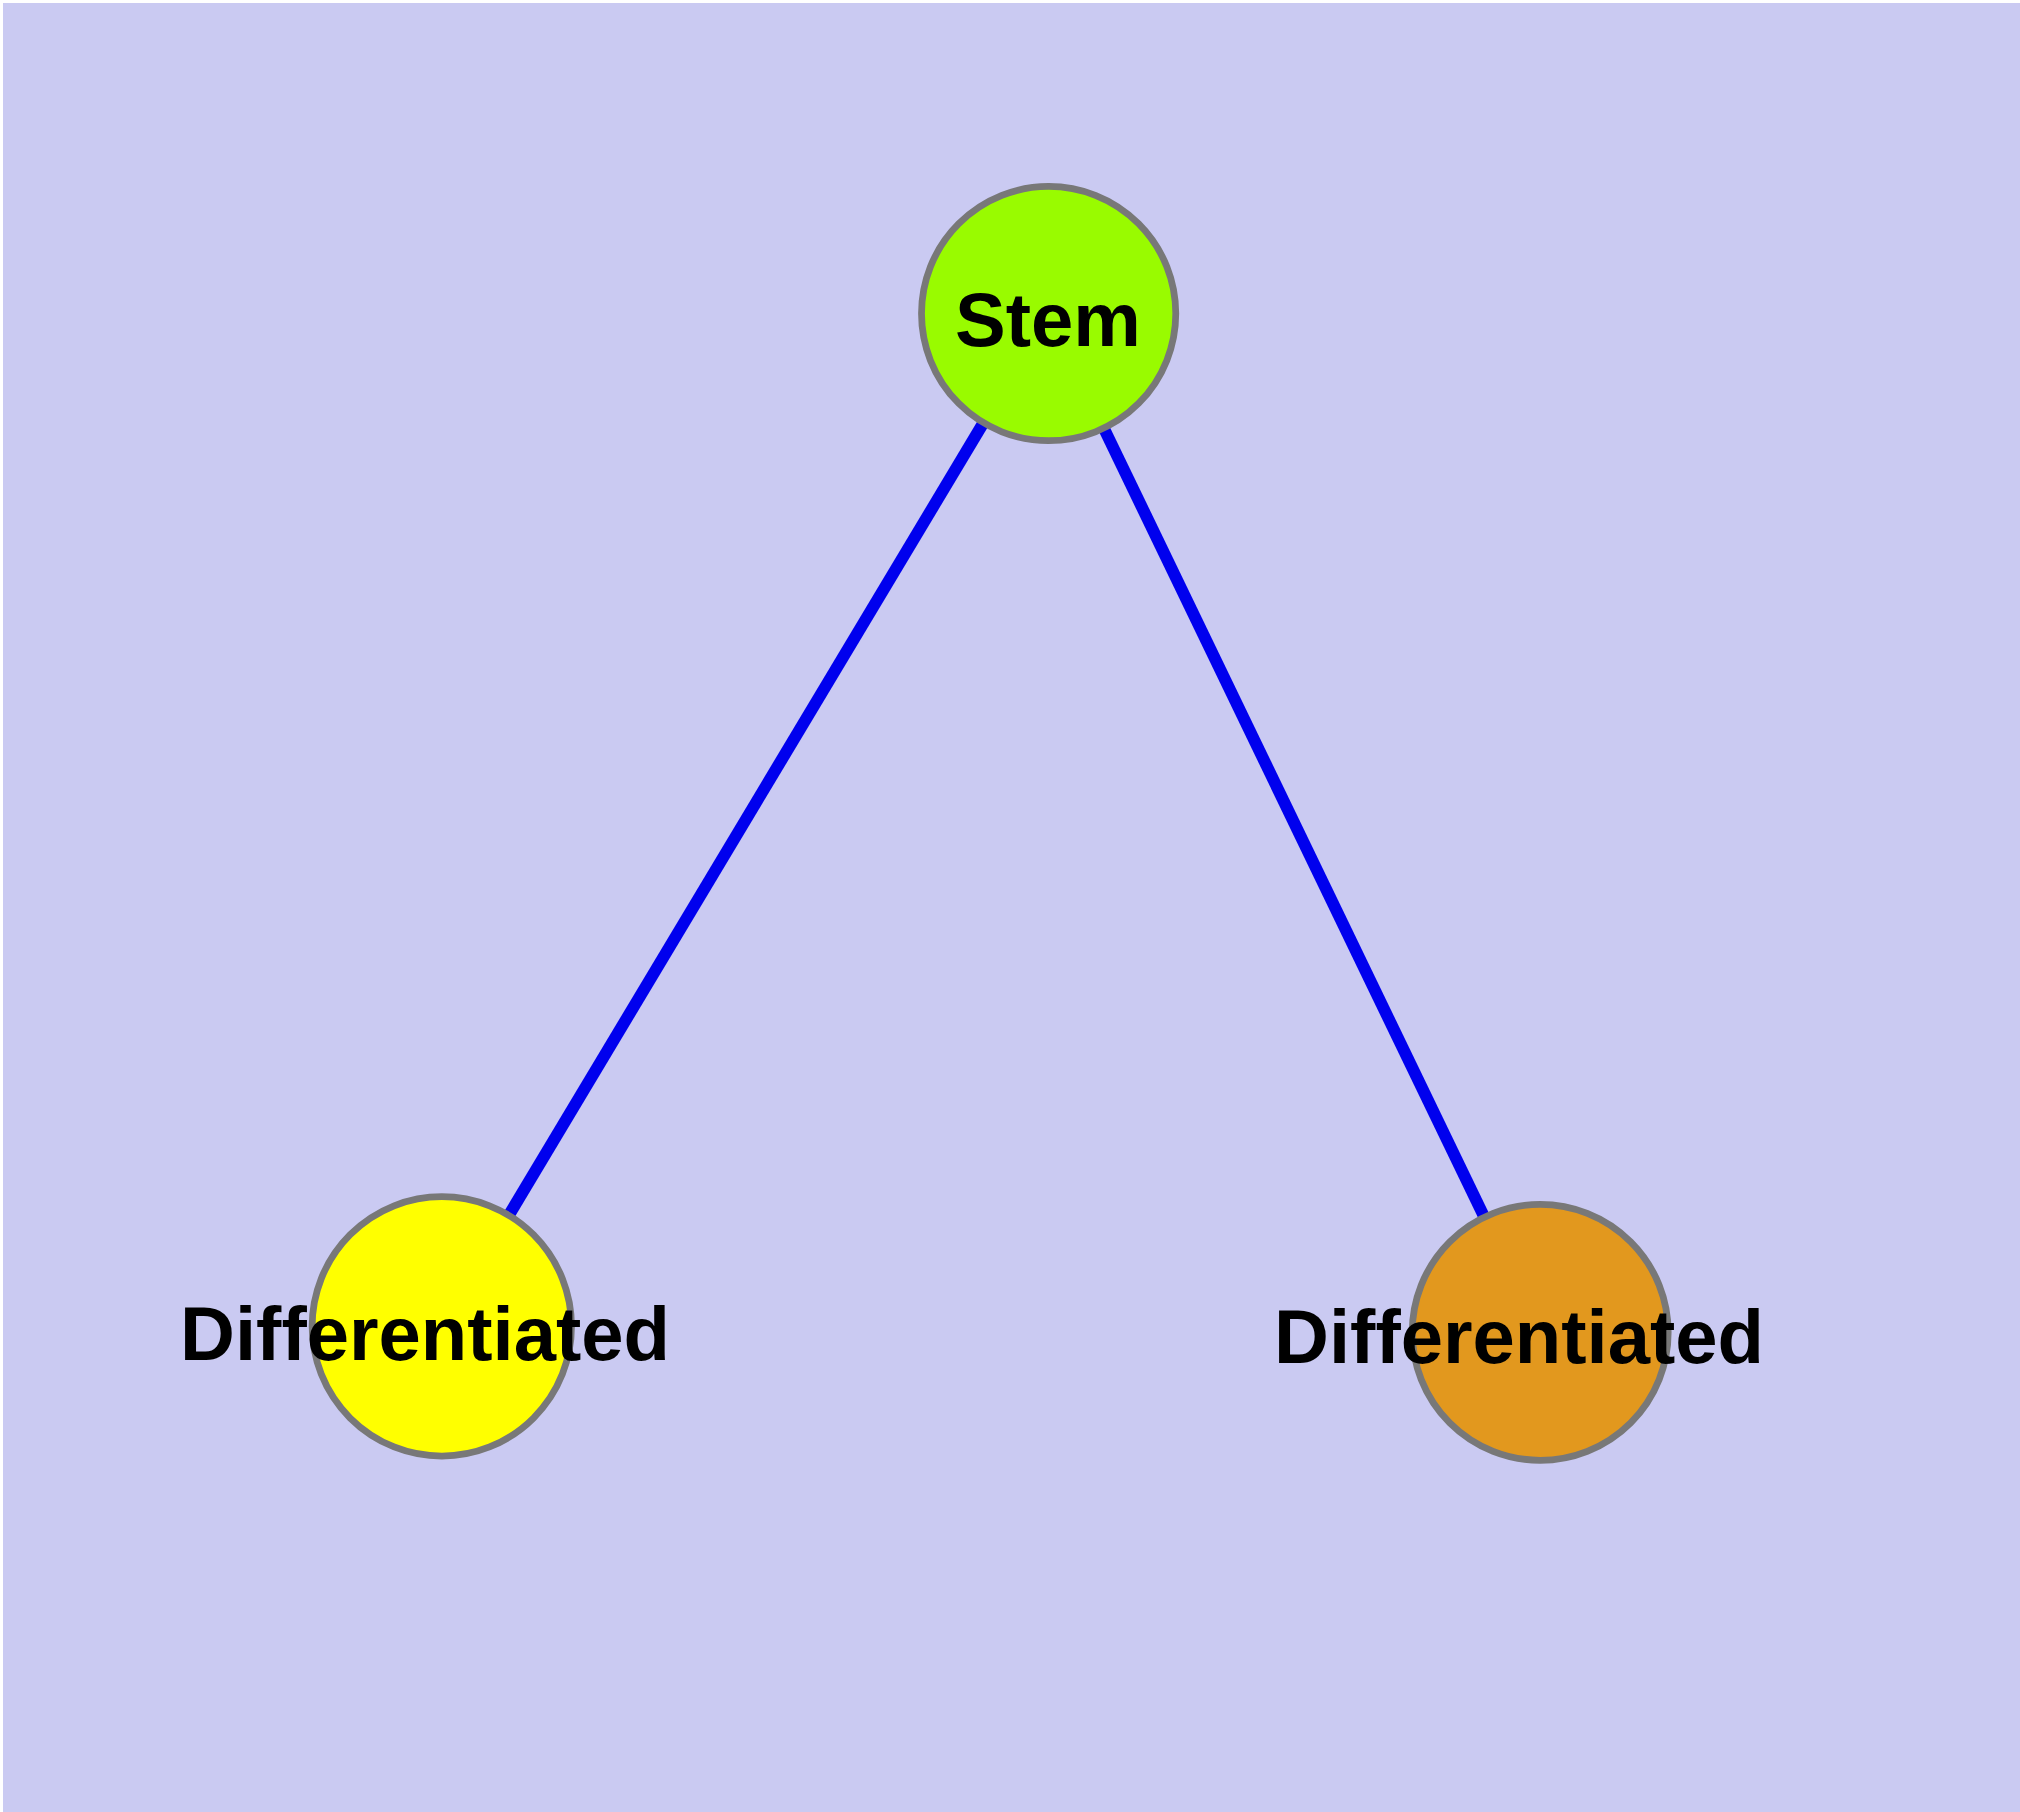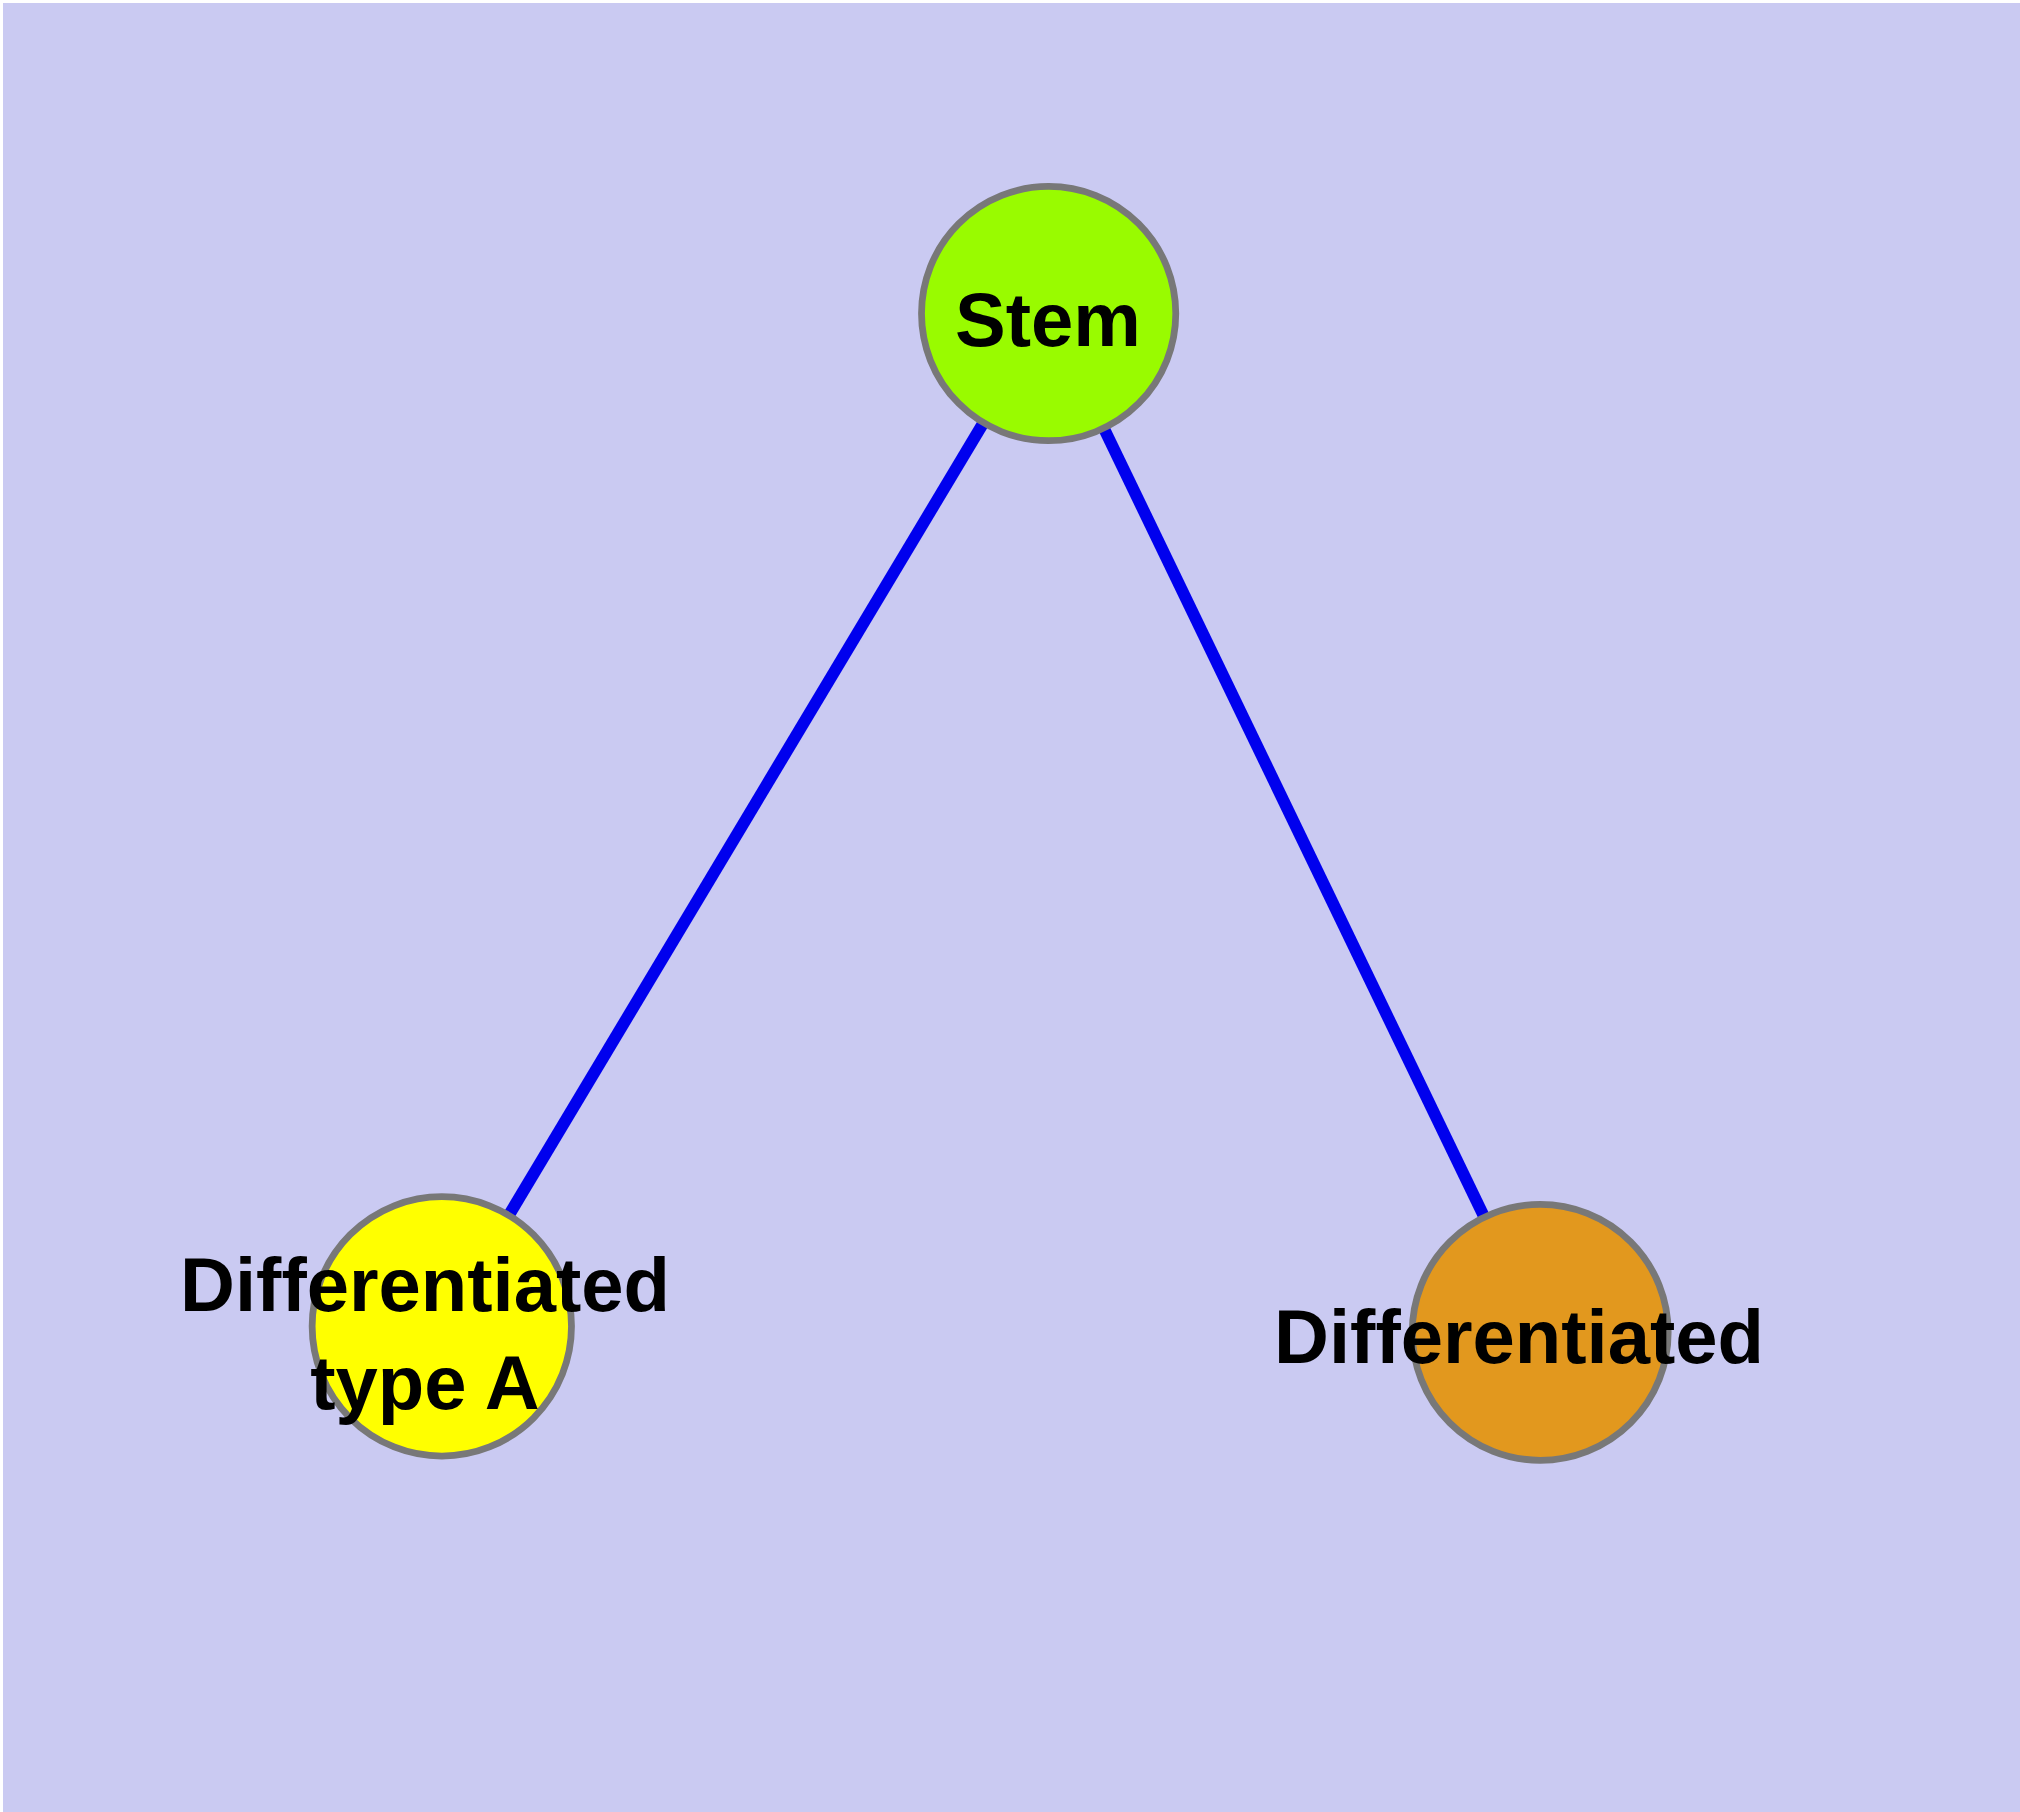--- a/index.html
+++ b/index.html
@@ -56,21 +56,20 @@
 
     <circle cx="1237" cy="370" r="150" stroke-width="8" fill="#99FB00" stroke="#787878"></circle>
     <circle cx="521" cy="1565" r="153" stroke-width="8" fill="#FFFF00" stroke="#787878"></circle>
     <circle cx="1817" cy="1572" r="151" stroke-width="8" fill="#E2981E" stroke="#787878"></circle>
   </svg>
 
   <div class="node-label" style="left: 1048px; top: 320px; color: rgb(0, 0, 0);">Stem</div>
 
   <div class="node-label" style="left: 425px; top: 1334px; color: rgb(0, 0, 0);">
     <div>Differentiated</div>
-    <div>type A</div>
   </div>
 
   <div class="node-label" style="left: 1519px; top: 1337px; color: rgb(0, 0, 0);">
     <div>Differentiated</div>
   </div>
 
 </div>
 
 
 </body></html>

